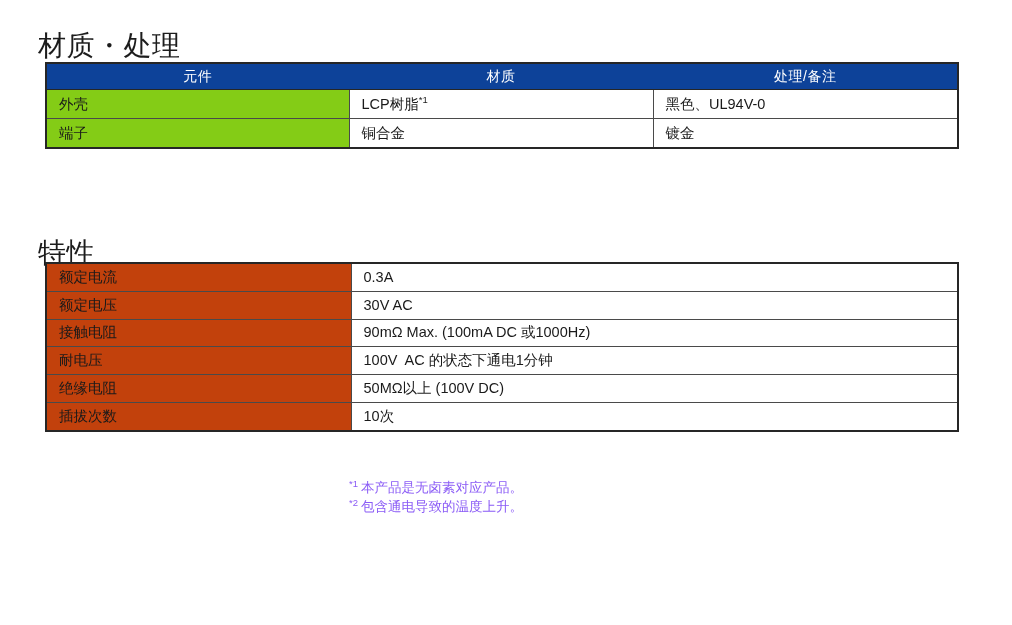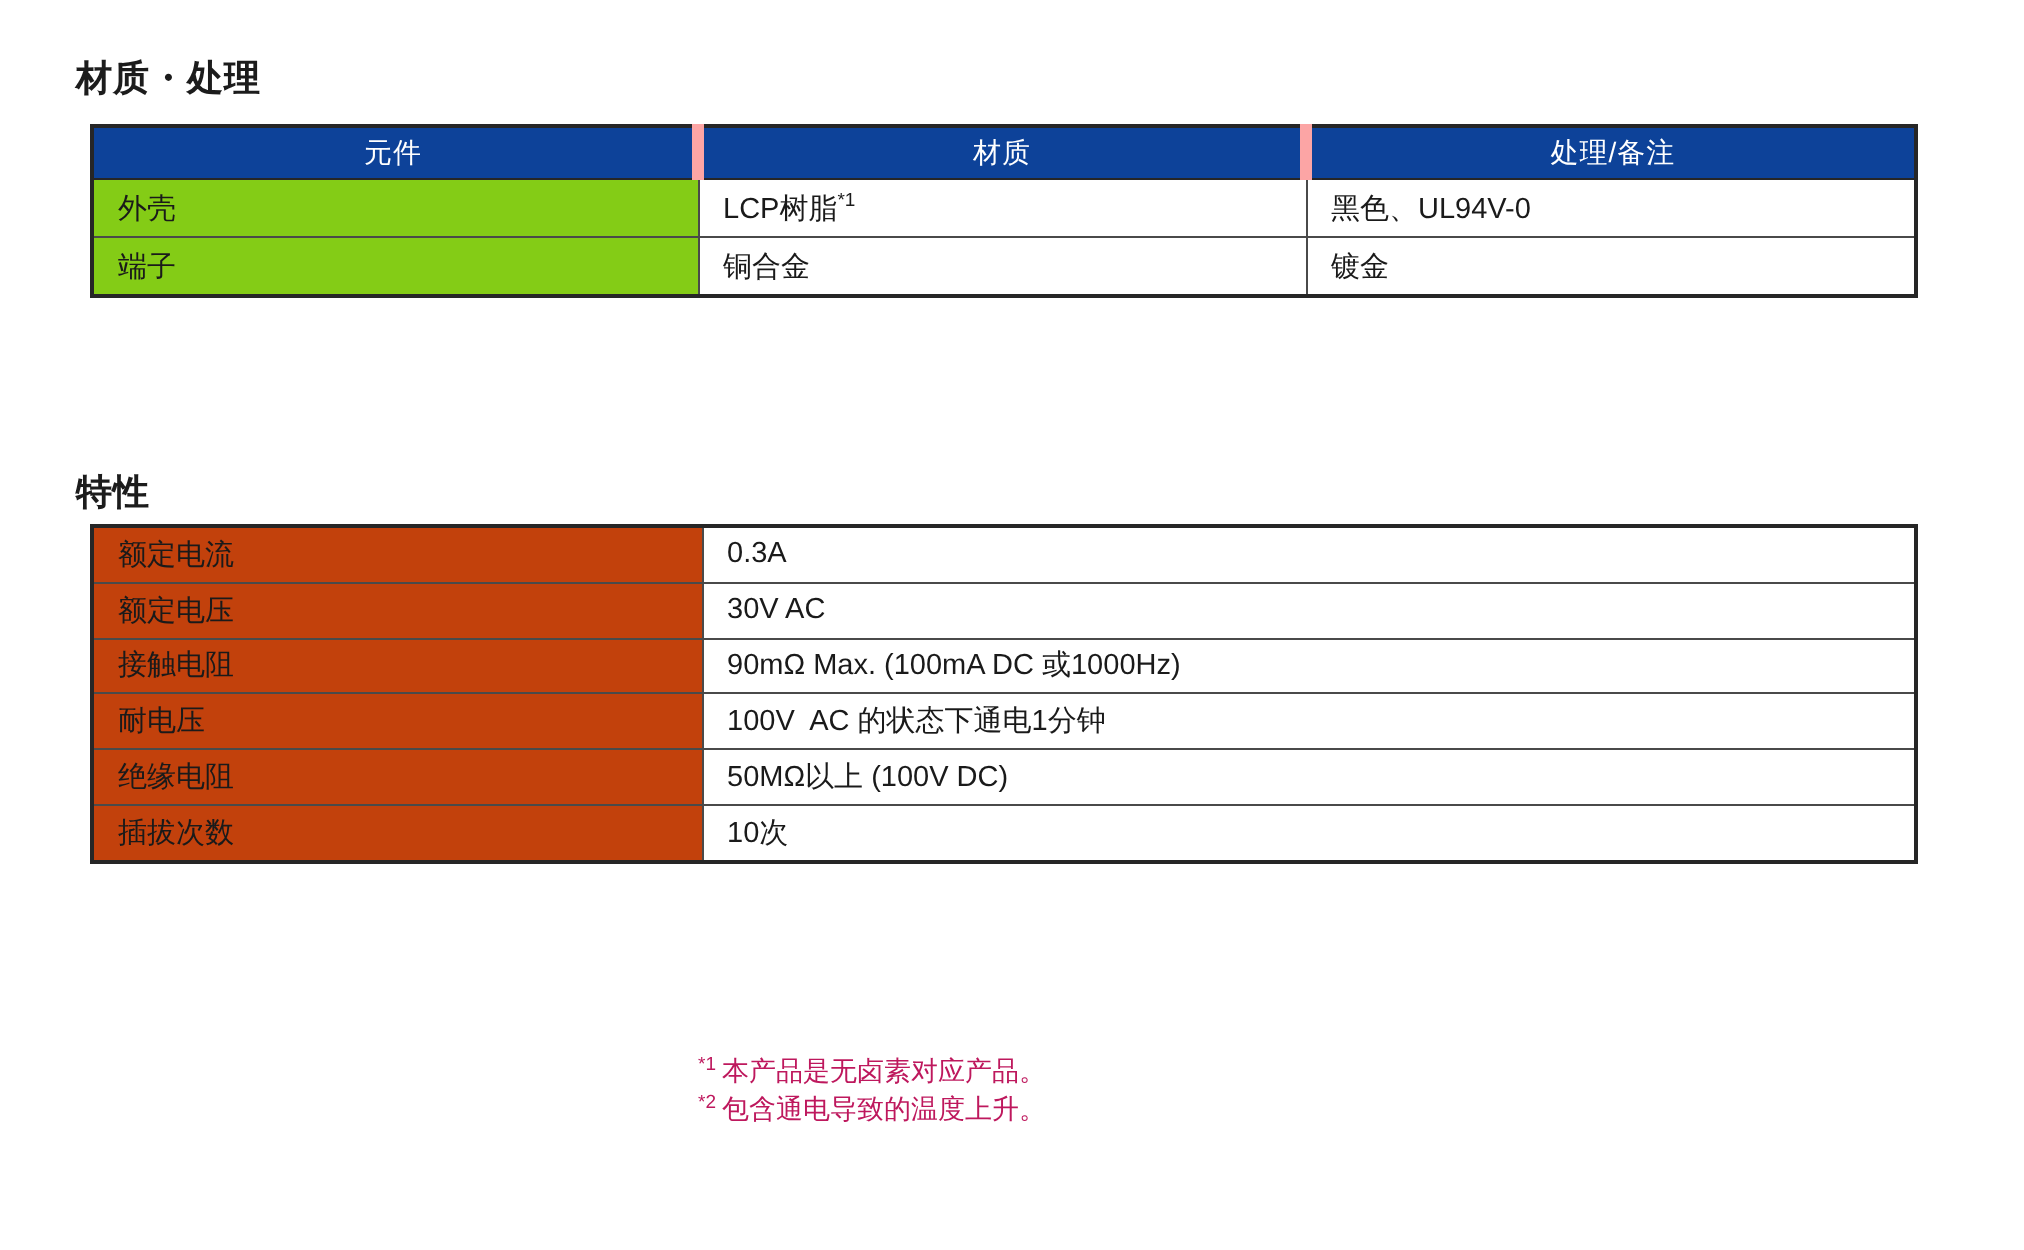--- a/index.html
+++ b/index.html
@@ -5,53 +5,53 @@
   html, body { margin:0; padding:0; }
   body {
     width:1012px; height:625px; background:#ffffff;
     font-family:"Liberation Sans","DejaVu Sans",sans-serif;
     color:#1a1a1a;
   }
   .canvas { position:relative; width:1012px; height:625px; background:#ffffff; overflow:hidden; }
 
   .sec-title {
     position:absolute; left:38px;
-    font-size:18px; font-weight:700; letter-spacing:0.5px; color:#1c1c1c;
+    font-size:28px; font-weight:400; letter-spacing:0.5px; color:#1c1c1c;
   }
   #title-material { top:27px; }
   #title-spec { top:234px; }
 
   table { border-collapse:collapse; table-layout:fixed; position:absolute; background:#ffffff; }
   #material-table { left:45px; top:62px; width:912px; }
   #spec-table { left:45px; top:262px; width:912px; }
 
   td {
     font-size:14.5px; padding:0 12px; height:28px;
     border:1px solid #4a4a4a; overflow:hidden;
   }
   table { border:2px solid #262626; }
 
   
   #material-table .hrow td {
     background:#0d4299; color:#ffffff; text-align:center;
     height:25px; font-size:14px; letter-spacing:0.5px;
     border:1px solid #0d4299; border-top:1px solid #262626; border-bottom:1px solid #262626;
   }
-  #material-table .hrow td + td { border-left:6px solid #fca5a5; }
+  #material-table .hrow td + td { border-left:1px solid #fca5a5; }
 
   #material-table td.c1 { background:#84cc16; }
   #spec-table td.c1 { background:#c2410c; }
   #spec-table td { height:26.8px; }
 
   .cell-text { white-space:pre-wrap; }
   sup.s { font-size:9.5px; vertical-align:super; line-height:0; }
 
   .footnotes {
     position:absolute; left:349px; top:478px;
-    font-size:13.5px; line-height:19px; color:#be185d;margin-top:48px;
+    font-size:13.5px; line-height:19px; color:#8b5cf6;
   }
   .fn-line { white-space:pre-wrap; }
   .fn-indent { padding-left:13px; }
   .fn-marker { font-size:9.5px; vertical-align:super; line-height:0; margin-right:3px; }
 </style>
 </head>
 <body>
 
 <div class="canvas">
 

